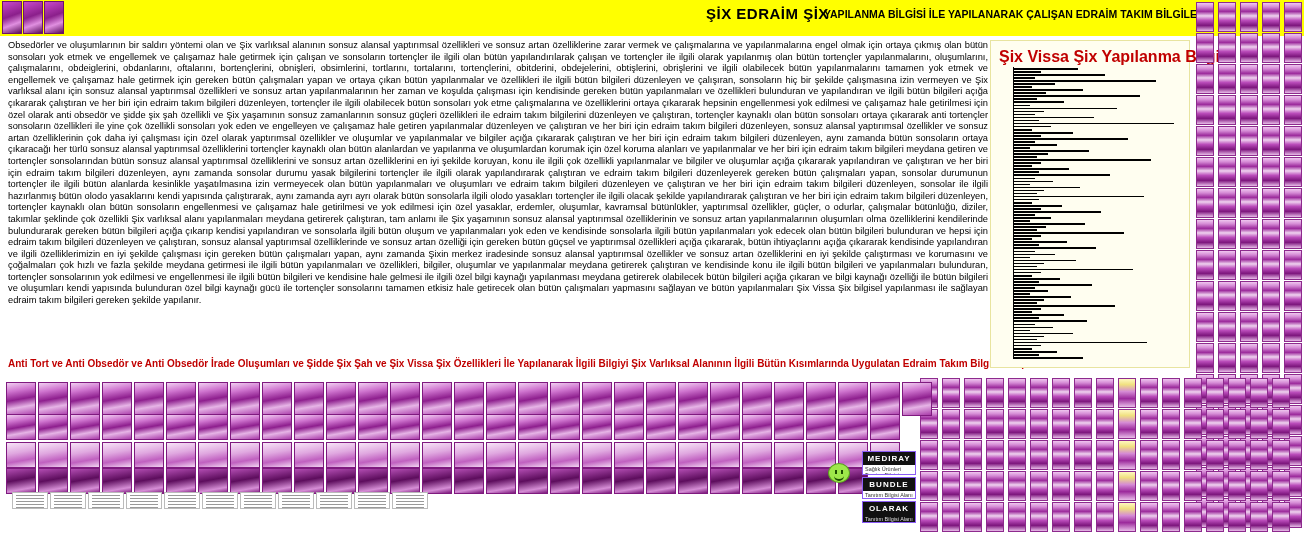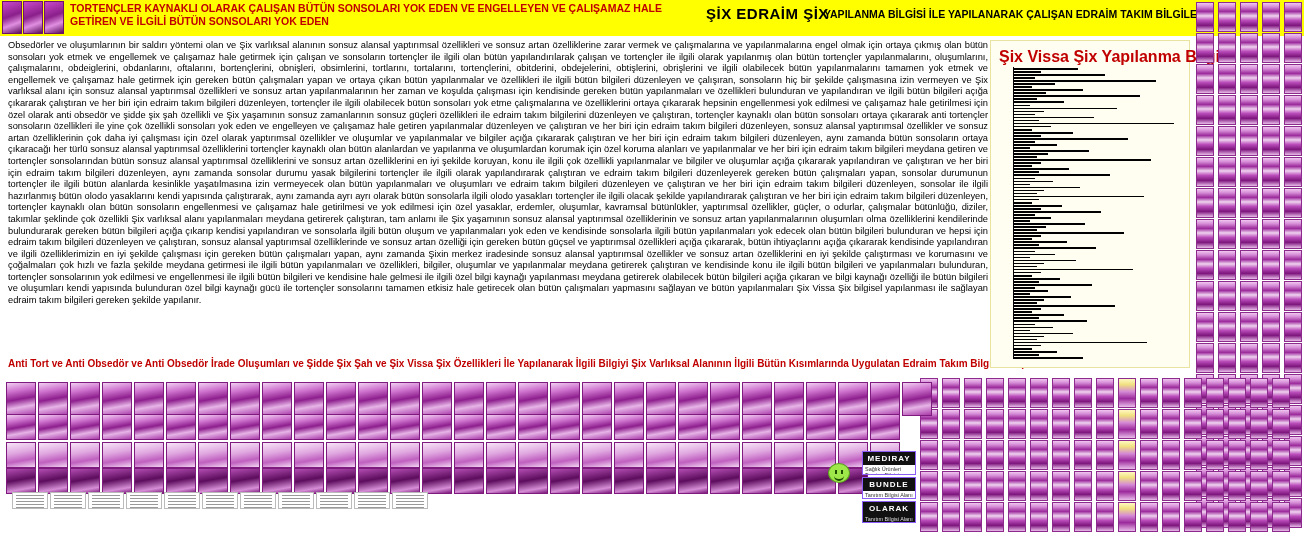--- a/index.html
+++ b/index.html
@@ -269,21 +269,20 @@
 <body>
 
 <div class="page">
 
   <div class="top-banner">
     <div class="banner-left-thumbs">
       <div class="th"></div>
       <div class="th"></div>
       <div class="th"></div>
     </div>
-    <div class="banner-title-1">TORTENÇLER KAYNAKLI OLARAK ÇALIŞAN BÜTÜN SONSOLARI YOK EDEN VE ENGELLEYEN VE ÇALIŞAMAZ HALE GETİREN VE İLGİLİ BÜTÜN SONSOLARI YOK EDEN</div>
     <div class="banner-title-2">ŞİX EDRAİM ŞİX</div>
     <div class="banner-title-3">YAPILANMA BİLGİSİ İLE YAPILANARAK ÇALIŞAN EDRAİM TAKIM BİLGİLERİ</div>
   </div>
 
   <div class="body-text">Obsedörler ve oluşumlarının bir saldırı yöntemi olan ve Şix varlıksal alanının sonsuz alansal yaptırımsal özellikleri ve sonsuz artan özelliklerine zarar vermek ve çalışmalarına ve yapılanmalarına engel olmak için ortaya çıkmış olan bütün sonsoları yok etmek ve engellemek ve çalışamaz hale getirmek için çalışan ve sonsoların tortençler ile ilgili olan bütün yapılandırılarak çalışan ve tortençler ile ilgili olarak yapılanmış olan bütün tortençler yapılanmalarını, oluşumlarını, çalışmalarını, obdeiglerini, obdanlarını, oftalarını, bortençlerini, obnişleri, obsimlerini, tortlarını, tortalarını, tortençlerini, obitderini, obdejelerini, obtişlerini, obrişlerini ve ilgili olabilecek bütün yapılanmalarını tamamen yok etmek ve engellemek ve çalışamaz hale getirmek için gereken bütün çalışmaları yapan ve ortaya çıkan bütün yapılanmalar ve özellikleri ile ilgili bütün bilgileri düzenleyen ve çalışıran, sonsoların hiç bir şekilde çalışmasına izin vermeyen ve Şix varlıksal alanı için sonsuz alansal yaptırımsal özellikleri ve sonsuz artan yapılanmalarının her zaman ve koşulda çalışması için kendisinde gereken bütün yapılanmaları ve özellikleri bulunduran ve yapılandıran ve ilgili bütün bilgileri açığa çıkararak çalıştıran ve her biri için edraim takım bilgileri düzenleyen, tortençler ile ilgili olabilecek bütün sonsoları yok etme çalışmalarına ve özelliklerini ortaya çıkararak hepsinin engellenmesi yok edilmesi ve çalışamaz hale getirilmesi için özel olarak anti obsedör ve şidde şix şah özellikli ve Şix yaşamının sonsuz zamanlarının sonsuz güçleri özellikleri ile edraim takım bilgilerini düzenleyen ve çalıştıran, tortençler kaynaklı olan bütün sonsoları ortaya çıkararak anti tortençler sonsoların özellikleri ile yine çok özellikli sonsoları yok eden ve engelleyen ve çalışamaz hale getiren yapılanmalar düzenleyen ve çalıştıran ve her biri için edraim takım bilgileri düzenleyen, sonsuz alansal yaptırımsal özellikler ve sonsuz artan özelliklerinin çok daha iyi çalışması için özel olarak yaptırımsal özellikler ve oluşumlar ve yapılanmalar ve bilgiler açığa çıkararak çalıştıran ve her biri için edraim takım bilgileri düzenleyen, aynı zamanda bütün sonsoların ortaya çıkaracağı her türlü sonsuz alansal yaptırımsal özelliklerini tortençler kaynaklı olan bütün alanlardan ve yapılanma ve oluşumlardan korumak için özel koruma alanları ve yapılanmalar ve her biri için edraim takım bilgileri meydana getiren ve tortençler sonsolarından bütün sonsuz alansal yaptırımsal özelliklerini ve sonsuz artan özelliklerini en iyi şekilde koruyan, konu ile ilgili çok özellikli yapılanmalar ve bilgiler ve oluşumlar açığa çıkararak yapılandıran ve çalıştıran ve her biri için edraim takım bilgileri düzenleyen, aynı zamanda sonsolar durumu yasak bilgilerini tortençler ile ilgili olarak yapılandırarak çalıştıran ve edraim takım bilgileri düzenleyerek gereken bütün çalışmaları yapan, sonsolar durumunun tortençler ile ilgili bütün alanlarda kesinlikle yaşatılmasına izin vermeyecek olan bütün yapılanmaları ve oluşumları ve edraim takım bilgileri düzenleyen ve çalıştıran ve her biri için edraim takım bilgileri düzenleyen, sonsolar ile ilgili hazırlanmış bütün olodo yasaklarını kendi yapısında çalıştırarak, aynı zamanda ayrı ayrı olarak bütün sonsolarla ilgili olodo yasakları tortençler ile ilgili olacak şekilde yapılandırarak çalıştıran ve her biri için edraim takım bilgileri düzenleyen, tortençler kaynaklı olan bütün sonsoların engellenmesi ve çalışamaz hale getirilmesi ve yok edilmesi için özel yasaklar, erdemler, oluşumlar, kavramsal bütünlükler, yaptırımsal özellikler, güçler, o odurlar, çalışmalar bütünlüğü, diziler, takımlar şeklinde çok özellikli Şix varlıksal alanı yapılanmaları meydana getirerek çalıştıran, tam anlamı ile Şix yaşamının sonsuz alansal yaptırımsal özelliklerinin ve sonsuz artan yapılanmalarının oluşumları olma özelliklerini kendilerinde bulundurarak gereken bütün bilgileri açığa çıkarıp kendisi yapılandıran ve sonsolarla ilgili bütün oluşum ve yapılanmaları yok eden ve kendisinde sonsolarla ilgili bütün yapılanmaları yok edecek olan bütün bilgileri bulunduran ve hepsi için edraim takım bilgileri düzenleyen ve çalıştıran, sonsuz alansal yaptırımsal özelliklerinde ve sonsuz artan özelliği için gereken bütün güçsel ve yaptırımsal özellikleri açığa çıkararak, bütün ihtiyaçlarını açığa çıkararak kendisinde yapılandıran ve ilgili özelliklerimizin en iyi şekilde çalışması için gereken bütün çalışmaları yapan, aynı zamanda Şixin merkez iradesinde sonsuz alansal yaptırımsal özellikler ve sonsuz artan özelliklerini en iyi şekilde çalıştırması ve korumasını ve çoğalmaları çok hızlı ve fazla şekilde meydana getirmesi ile ilgili bütün yapılanmaları ve özellikleri, bilgiler, oluşumlar ve yapılanmalar meydana getirerek çalıştıran ve kendisinde konu ile ilgili bütün bilgileri ve yapılanmaları bulunduran, tortençler sonsolarının yok edilmesi ve engellenmesi ile ilgili bütün bilgileri ve kendisine hale gelmesi ile ilgili özel bilgi kaynağı yapılanması meydana getirerek olabilecek bütün bilgileri açığa çıkaran ve bilgi kaynağı özelliği ile bütün bilgileri ve oluşumları kendi yapısında bulunduran özel bilgi kaynağı gücü ile tortençler sonsolarını tamamen etkisiz hale getirecek olan bütün çalışmaları yapmasını sağlayan ve bütün yapılanmaları Şix Vissa Şix bilgisel yapılanması ile sağlayan edraim takım bilgileri gereken şekilde yapılanır.</div>
   <div class="body-caption">Anti Tort ve Anti Obsedör ve Anti Obsedör İrade Oluşumları ve Şidde Şix Şah ve Şix Vissa Şix Özellikleri İle Yapılanarak İlgili Bilgiyi Şix Varlıksal Alanının İlgili Bütün Kısımlarında Uygulatan Edraim Takım Bilgileri Yapılanması</div>
 
   <div class="chart-panel">
     <div class="chart-title">Şix Vissa Şix Yapılanma Bilgisi</div>
     <div class="chart-area" id="chart-area">

